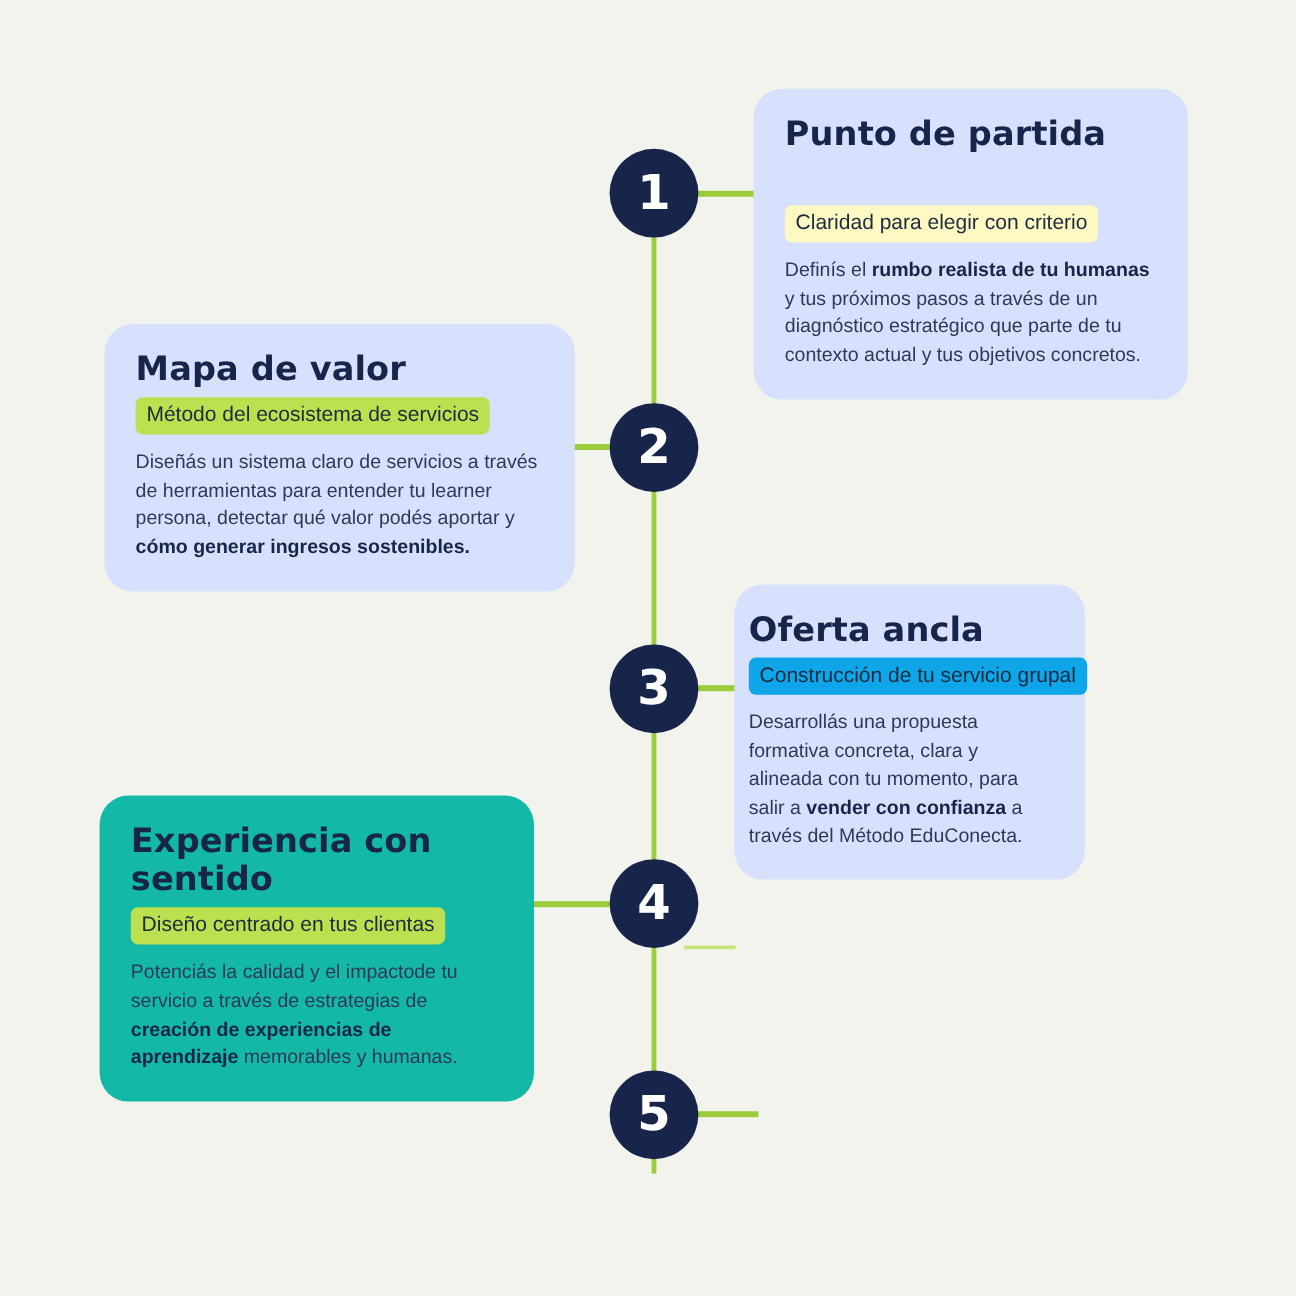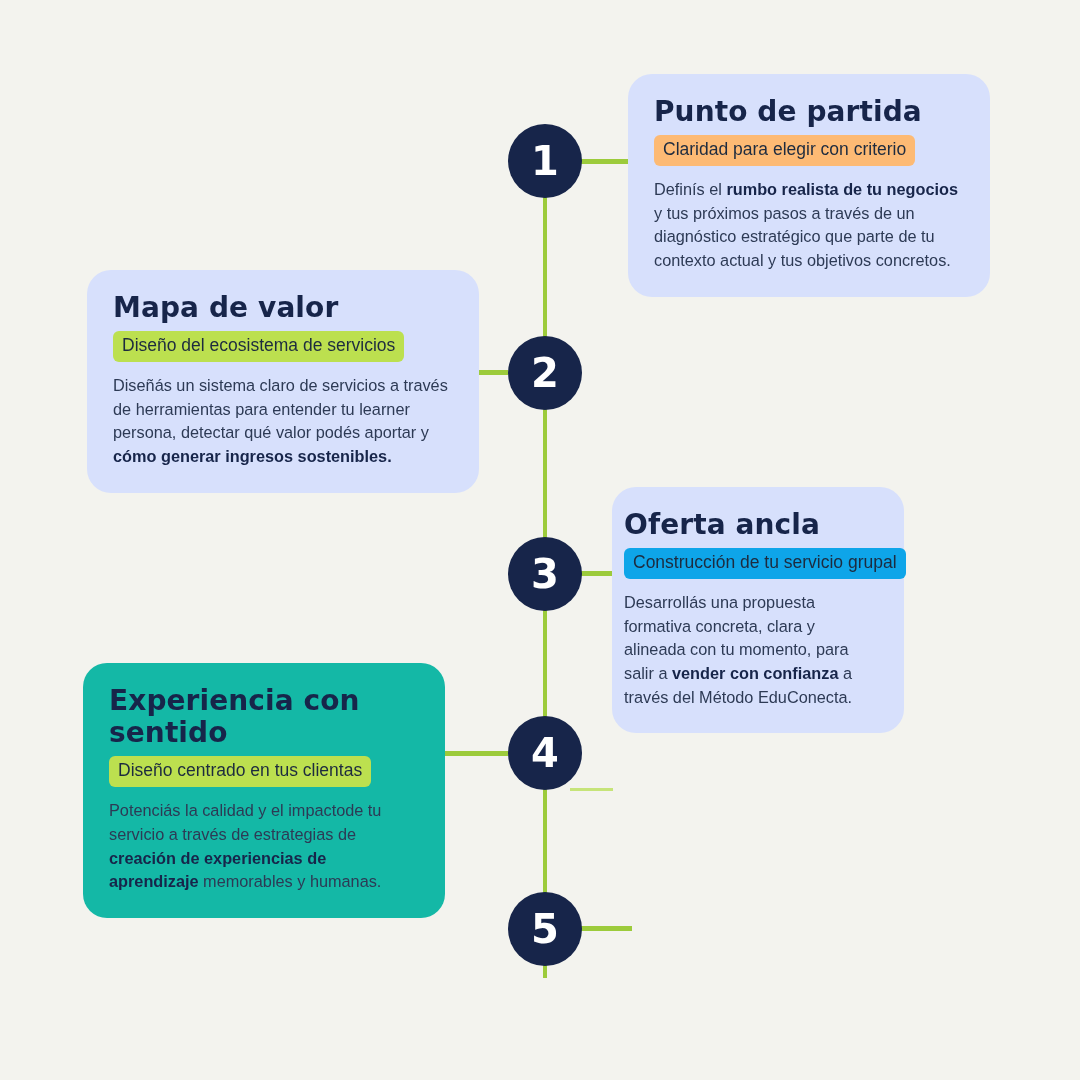--- a/index.html
+++ b/index.html
@@ -111,27 +111,27 @@
     </div>
   <div class="node" style="left: 508px; top: 716px; background: rgb(23, 37, 74); color: rgb(255, 255, 255);">
       <span>4</span>
     </div>
   <div class="node" style="left: 508px; top: 892px; background: rgb(23, 37, 74); color: rgb(255, 255, 255);">
       <span>5</span>
     </div>
 
   <div class="card" style="left: 628px; top: 74px; width: 362px; background: rgb(215, 224, 252);">
     <div class="card-title" style="color: rgb(23, 37, 74);">Punto de partida</div>
-    <div class="card-sub" style="background: #fdba74;">Claridad para elegir con criterio</div>
-    <div class="card-body" style="color: rgb(45, 58, 85);">Definís el <b>rumbo realista de tu negocios</b> y tus próximos pasos a través de un diagnóstico estratégico que parte de tu contexto actual y tus objetivos concretos.</div>
+    <div class="card-sub" style="background: #fef9c3; margin-top: 36px;">Claridad para elegir con criterio</div>
+    <div class="card-body" style="color: rgb(45, 58, 85);">Definís el <b>rumbo realista de tu humanas</b> y tus próximos pasos a través de un diagnóstico estratégico que parte de tu contexto actual y tus objetivos concretos.</div>
   </div>
 
   <div class="card" style="left: 87px; top: 270px; width: 392px; background: rgb(215, 224, 252);">
     <div class="card-title" style="color: rgb(23, 37, 74);">Mapa de valor</div>
-    <div class="card-sub" style="background: rgb(188, 224, 79);">Diseño del ecosistema de servicios</div>
+    <div class="card-sub" style="background: rgb(188, 224, 79);">Método del ecosistema de servicios</div>
     <div class="card-body" style="color: rgb(45, 58, 85);">Diseñás un sistema claro de servicios a través de herramientas para entender tu learner persona, detectar qué valor podés aportar y <b>cómo generar ingresos sostenibles.</b></div>
   </div>
 
   <div class="card" style="left: 612px; top: 487px; width: 292px; background: rgb(215, 224, 252); padding-left: 12px;">
     <div class="card-title" style="color: rgb(23, 37, 74);">Oferta ancla</div>
     <div class="card-sub" style="background: #0ea5e9;">Construcción de tu servicio grupal</div>
     <div class="card-body" style="color: rgb(45, 58, 85);">Desarrollás una propuesta formativa concreta, clara y alineada con tu momento, para salir a <b>vender con confianza</b> a través del Método EduConecta.</div>
   </div>
 
   <div class="card" style="left: 83px; top: 663px; width: 362px; background: #14b8a6;">

